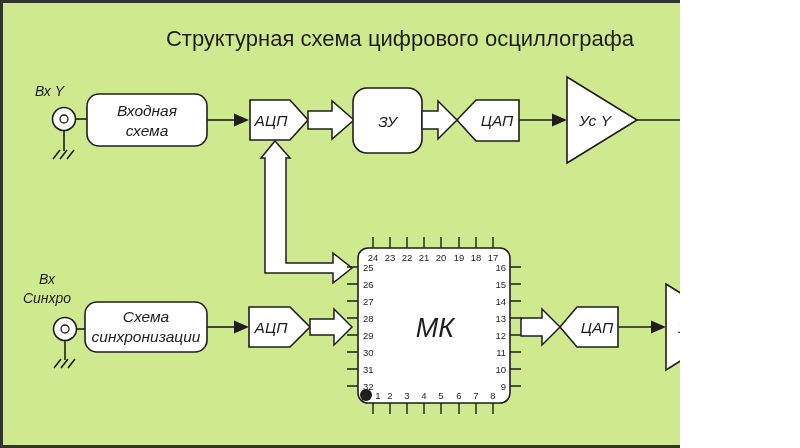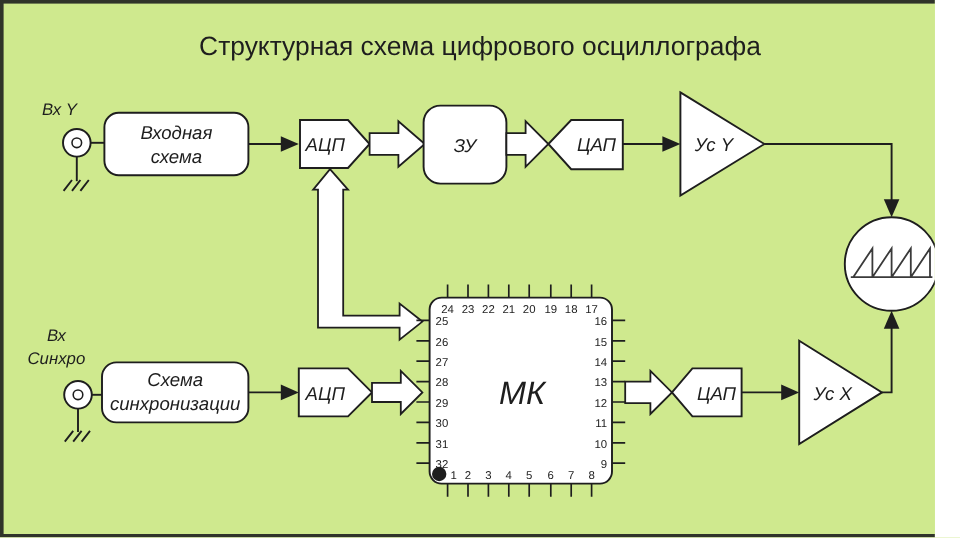--- a/index.html
+++ b/index.html
@@ -4,21 +4,21 @@
 <style>
   :root{
     --background:#cfe98e;
     --line:#1e1e1e;
     --shape_fill:#ffffff;
     --border:#30342a;
     --wave:#3a3a3a;
   }
   html,body{margin:0;padding:0;}
   body{font-family:"Liberation Sans", sans-serif;}
-  .canvas{width:779px;height:448px;position:relative;background:var(--background);overflow:hidden;text-decoration:underline;}
+  .canvas{width:680px;height:448px;position:relative;background:var(--background);overflow:hidden;text-decoration:underline;}
   svg{display:block;}
   text{fill:var(--line);}
   .title{font-size:22px;font-style:normal;}
   .blk{font-size:15.5px;font-style:italic;}
   .lbl{font-size:14px;font-style:italic;}
   .mk-name{font-size:27px;font-style:italic;}
   .pin{font-size:9.5px;}
   .shape{fill:var(--shape_fill);stroke:var(--line);stroke-width:1.6;}
   .barrow{fill:var(--shape_fill);stroke:var(--line);stroke-width:1.5;stroke-linejoin:miter;}
   .wire{stroke:var(--line);stroke-width:1.6;fill:none;}

